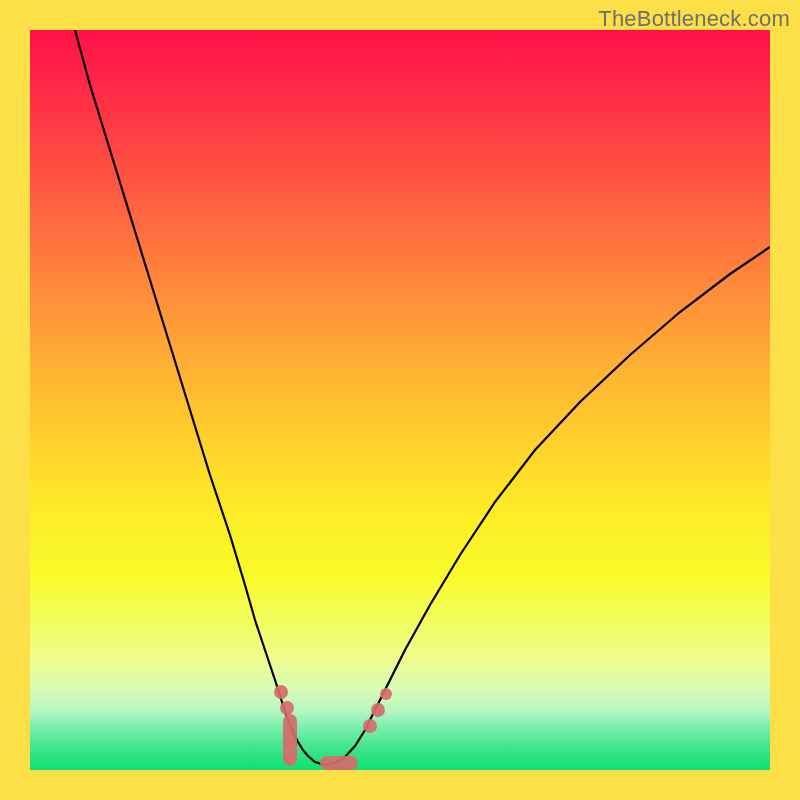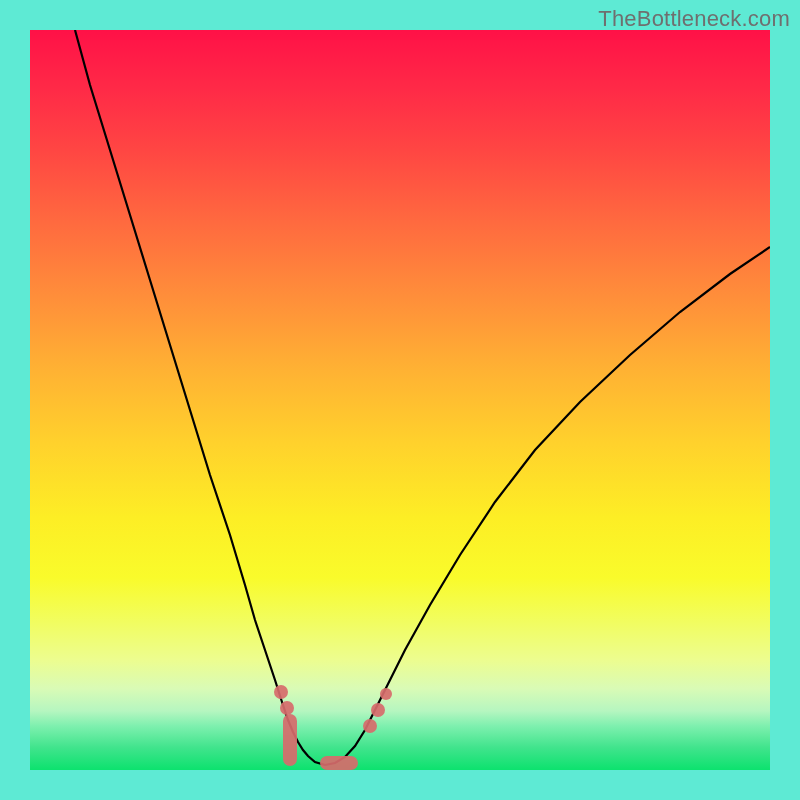--- a/index.html
+++ b/index.html
@@ -8,21 +8,21 @@
     width: 800px;
     height: 800px;
     overflow: hidden;
     background: #000;
     font-family: Arial, Helvetica, sans-serif;
   }
   .frame {
     position: relative;
     width: 800px;
     height: 800px;
-    background: #5eead4;
+    background: #fde047;
   }
   .plot-area {
     position: absolute;
     left: 30px;
     top: 30px;
     width: 740px;
     height: 740px;
     
     background: linear-gradient(to bottom,
       #ff1147 0%,

